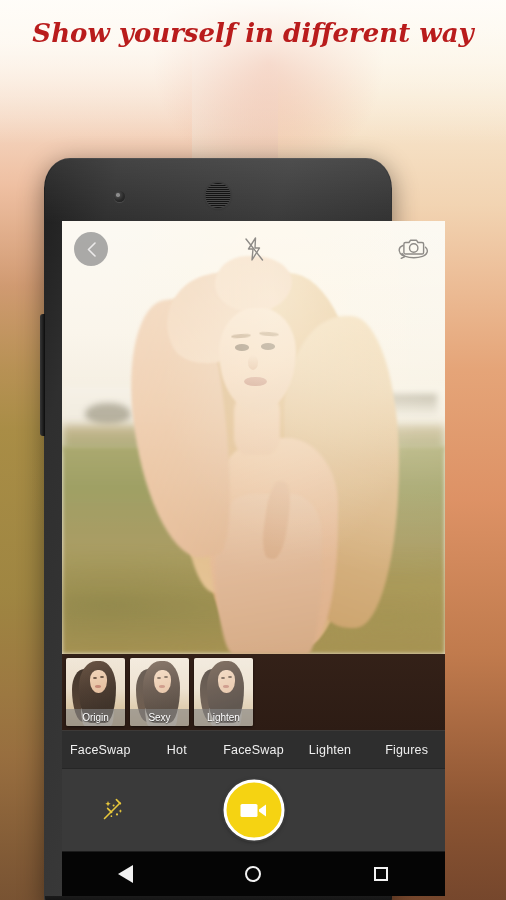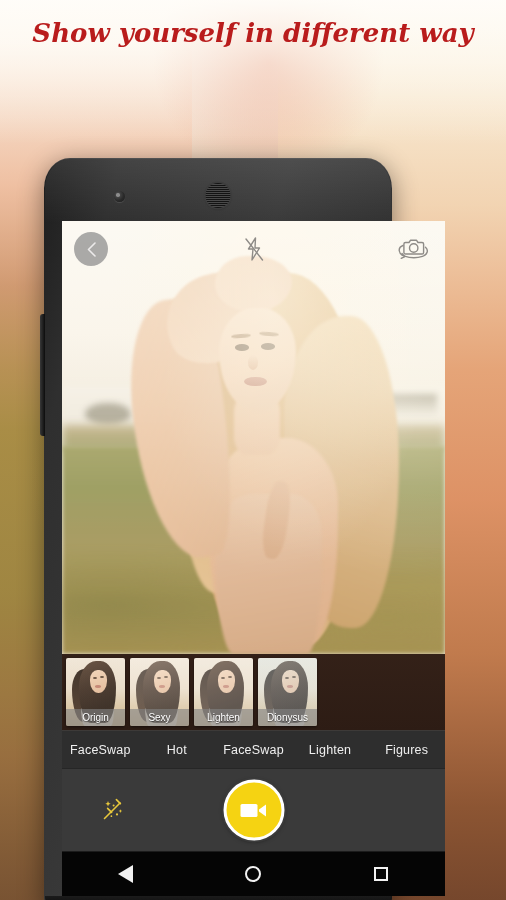--- a/index.html
+++ b/index.html
@@ -487,35 +487,20 @@
             <div class="fi-neck"></div>
             <div class="fi-hair"></div>
             <div class="fi-face"></div>
             <div class="fi-eye1"></div>
             <div class="fi-eye2"></div>
             <div class="fi-lip"></div>
             <div class="fi-tone-tint tone-lighten"></div>
           </div>
           <div class="fi-label">Lighten</div>
         </div>
-        <div class="filter-item">
-          <div class="fi-photo">
-            <div class="fi-bg"></div>
-            <div class="fi-hair2"></div>
-            <div class="fi-body"></div>
-            <div class="fi-neck"></div>
-            <div class="fi-hair"></div>
-            <div class="fi-face"></div>
-            <div class="fi-eye1"></div>
-            <div class="fi-eye2"></div>
-            <div class="fi-lip"></div>
-            <div class="fi-tone-tint tone-dionysus"></div>
-          </div>
-          <div class="fi-label">Dionysus</div>
-        </div>
       </div>
 
     <div id="tabbar">
         <div class="tab">FaceSwap</div>
         <div class="tab">Hot</div>
         <div class="tab">FaceSwap</div>
         <div class="tab">Lighten</div>
         <div class="tab">Figures</div>
       </div>
 

